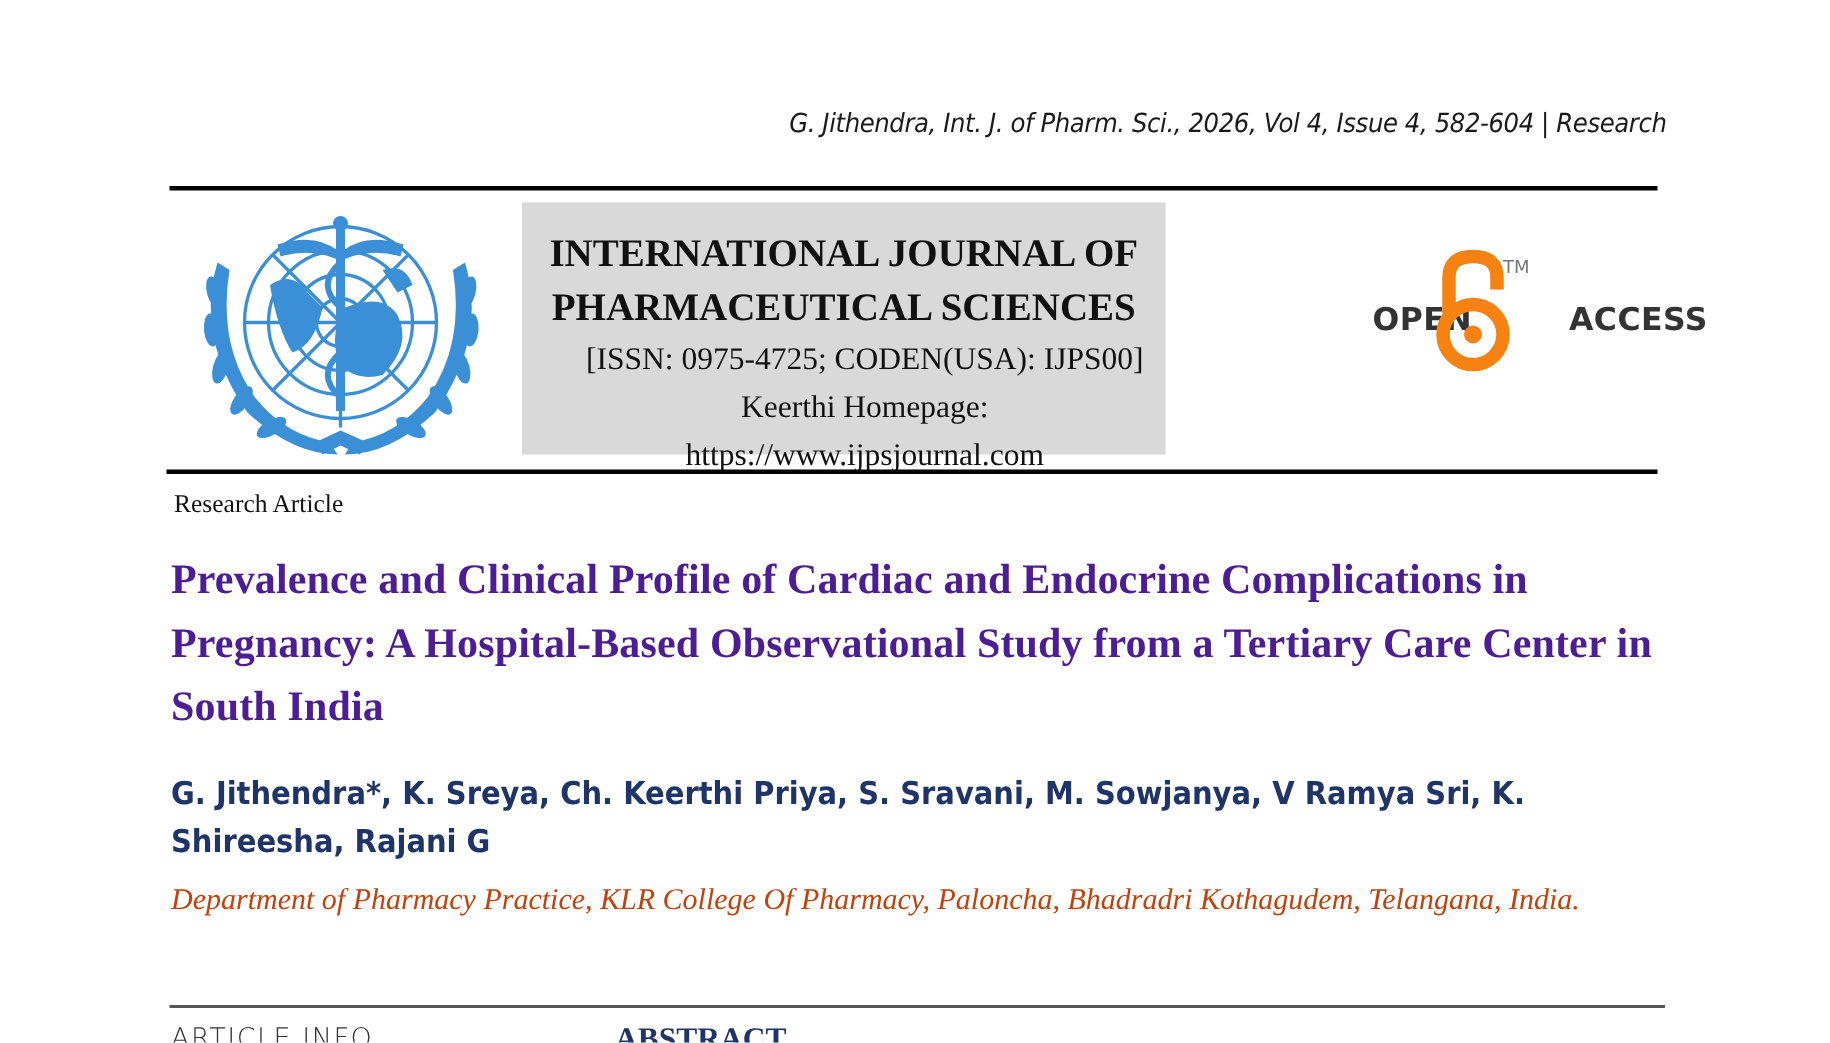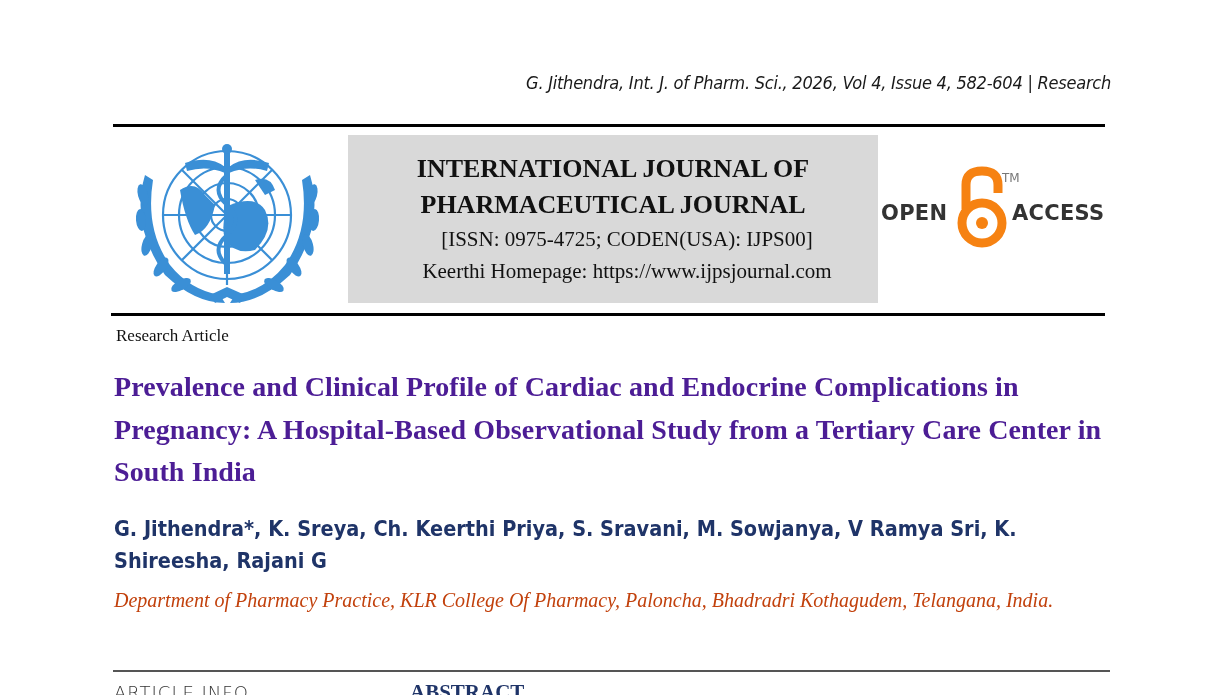--- a/index.html
+++ b/index.html
@@ -13,33 +13,33 @@
       left: 300px; top: 73px; width: 811px; text-align: right;
       font-family: "DejaVu Sans", sans-serif; font-style: italic;
       font-size: 17.5px; color: #1a1a1a; letter-spacing: -0.3px;
       transform: scaleX(0.93); transform-origin: right center;
     }
     .rule { background: #000; }
     .rule-top { left: 113px; top: 124px; width: 992px; height: 3px; }
     .rule-bottom { left: 111px; top: 313px; width: 994px; height: 3px; }
     .logo-box { left: 125px; top: 135px; width: 205px; height: 172px; }
     .journal-box {
-      left: 348px; top: 135px; width: 530px; height: 168px;
+      left: 348px; top: 135px; width: 429px; height: 168px;
       background: #d9d9d9; text-align: center;
     }
     .jname {
       font-weight: bold; font-size: 26px; line-height: 36px; color: #111;
       margin-top: 16px;
     }
     .jline { font-size: 21px; line-height: 32px; color: #111; padding-left: 28px; }
     .oa { left: 878px; top: 163px; width: 235px; height: 90px; }
     .oa-text {
       position: absolute; top: 38px;
       font-family: "DejaVu Sans", sans-serif; font-weight: bold;
-      font-size: 21px; color: #333; letter-spacing: 0.3px;
+      font-size: 21px; color: #333; letter-spacing: 0.3px; margin-left: 34px;
     }
     .section-label {
       left: 116px; top: 326px; font-weight: normal; font-size: 17px; color: #111;
     }
     .title {
       left: 114px; top: 366px; width: 1000px;
       font-weight: bold; font-size: 28px; line-height: 42.5px; color: #4c1d95;
       letter-spacing: 0.1px;
     }
     .authors {
@@ -103,21 +103,21 @@
       <ellipse cx="183" cy="110" rx="5" ry="11" transform="rotate(-15 183 110)"></ellipse>
       <ellipse cx="169" cy="132" rx="5" ry="11" transform="rotate(-35 169 132)"></ellipse>
       <ellipse cx="149" cy="150" rx="5" ry="11" transform="rotate(-60 149 150)"></ellipse>
       <path d="M85 160 L102 152 L120 160 L115 168 L102 162 L90 168Z"></path>
     </g>
   </svg>
 </div>
 
 <div class="abs journal-box">
   <div class="jname">INTERNATIONAL JOURNAL OF</div>
-  <div class="jname" style="margin-top:0">PHARMACEUTICAL JOURNAL</div>
+  <div class="jname" style="margin-top:0">PHARMACEUTICAL SCIENCES</div>
   <div class="jline">[ISSN: 0975-4725; CODEN(USA): IJPS00]</div>
   <div class="jline">Keerthi Homepage: https://www.ijpsjournal.com</div>
 </div>
 
 <div class="abs oa">
   <span class="oa-text" style="left:3px">OPEN</span>
   <span class="oa-text" style="left:134px">ACCESS</span>
   <span style="position:absolute;left:124px;top:8px;font-family:'DejaVu Sans',sans-serif;font-size:12px;color:#777;">TM</span>
   <svg style="position:absolute;left:78px;top:0" width="52" height="90" viewBox="0 0 52 90">
     <path d="M10 46 L10 22 Q10 8 26 8 Q42 8 42 22 L42 30" fill="none" stroke="#f68212" stroke-width="9"></path>

